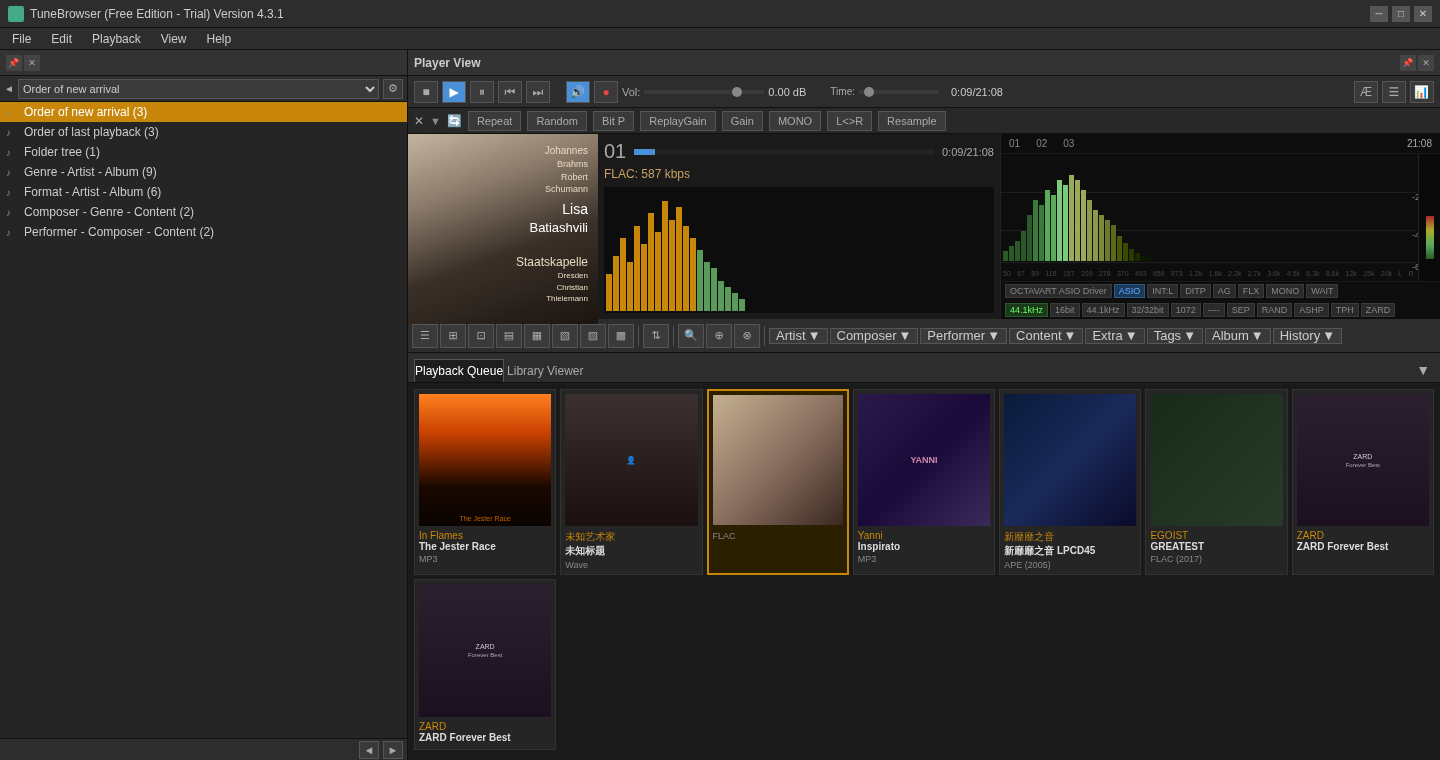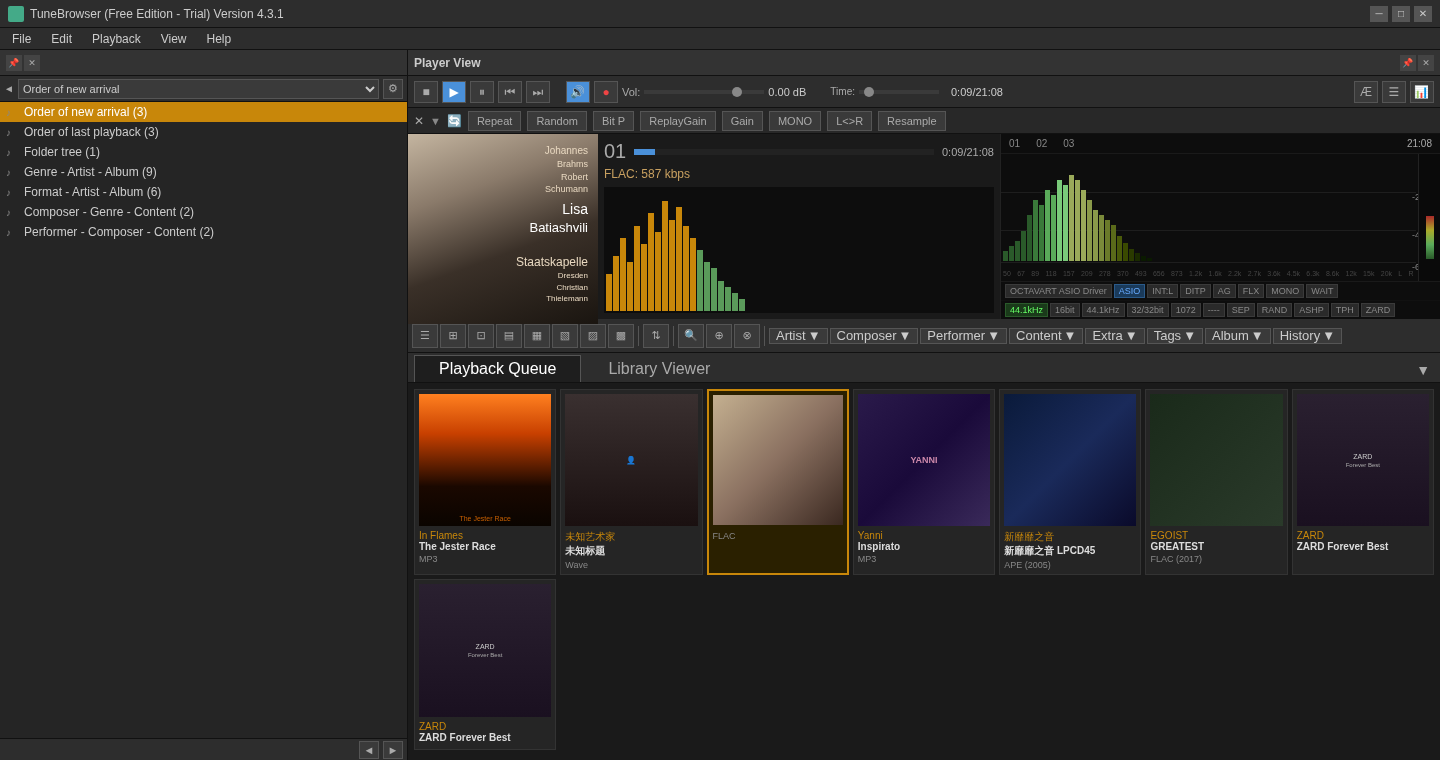--- a/index.html
+++ b/index.html
@@ -70,21 +70,21 @@
     .spec-bar { background: #4a90d9; width: 6px; min-height: 2px; }
 
     
     #toolbar-row { background: #2d2d2d; height: 34px; display: flex; align-items: center; padding: 0 4px; gap: 2px; border-bottom: 1px solid #111; overflow: hidden; }
     .tb-btn { background: #3a3a3a; border: 1px solid #555; color: #aaa; width: 26px; height: 24px; cursor: pointer; display: flex; align-items: center; justify-content: center; font-size: 11px; }
     .tb-dropdown { background: #3a3a3a; border: 1px solid #555; color: #ccc; padding: 2px 6px; cursor: pointer; font-size: 13px; height: 16px; display: flex; align-items: center; gap: 2px; }
     .tb-sep { width: 1px; background: #555; height: 20px; margin: 0 2px; }
 
     
     #tab-row { background: #2d2d2d; height: 30px; display: flex; align-items: flex-end; padding: 0 6px; gap: 2px; border-bottom: 1px solid #111; }
-    .tab { padding: 4px 24px; cursor: pointer; font-size: 16px; color: #aaa; border: 1px solid transparent; border-bottom: none; background: #2d2d2d; }
+    .tab { padding: 4px 0; cursor: pointer; font-size: 12px; color: #aaa; border: 1px solid transparent; border-bottom: none; background: #2d2d2d; }
     .tab.active { background: #1e1e1e; color: #fff; border-color: #555; border-bottom-color: #1e1e1e; }
     #tab-expand { margin-left: auto; color: #aaa; cursor: pointer; font-size: 14px; padding: 4px; }
 
     
     #album-grid { flex: 1; overflow-y: auto; overflow-x: hidden; background: #1a1a1a; padding: 6px; display: grid; grid-template-columns: repeat(7, 1fr); gap: 4px; align-content: start; }
     .album-card { background: #252525; border: 1px solid #333; cursor: pointer; padding: 4px; display: flex; flex-direction: column; }
     .album-card.selected { border: 2px solid #c8870a; background: #2a2000; }
     .album-thumb { width: 100%; aspect-ratio: 1; background: #333; overflow: hidden; margin-bottom: 4px; position: relative; }
     .album-artist { color: #c8870a; font-size: 10px; white-space: nowrap; overflow: hidden; text-overflow: ellipsis; }
     .album-title { color: #ddd; font-size: 10px; font-weight: bold; white-space: nowrap; overflow: hidden; text-overflow: ellipsis; }

